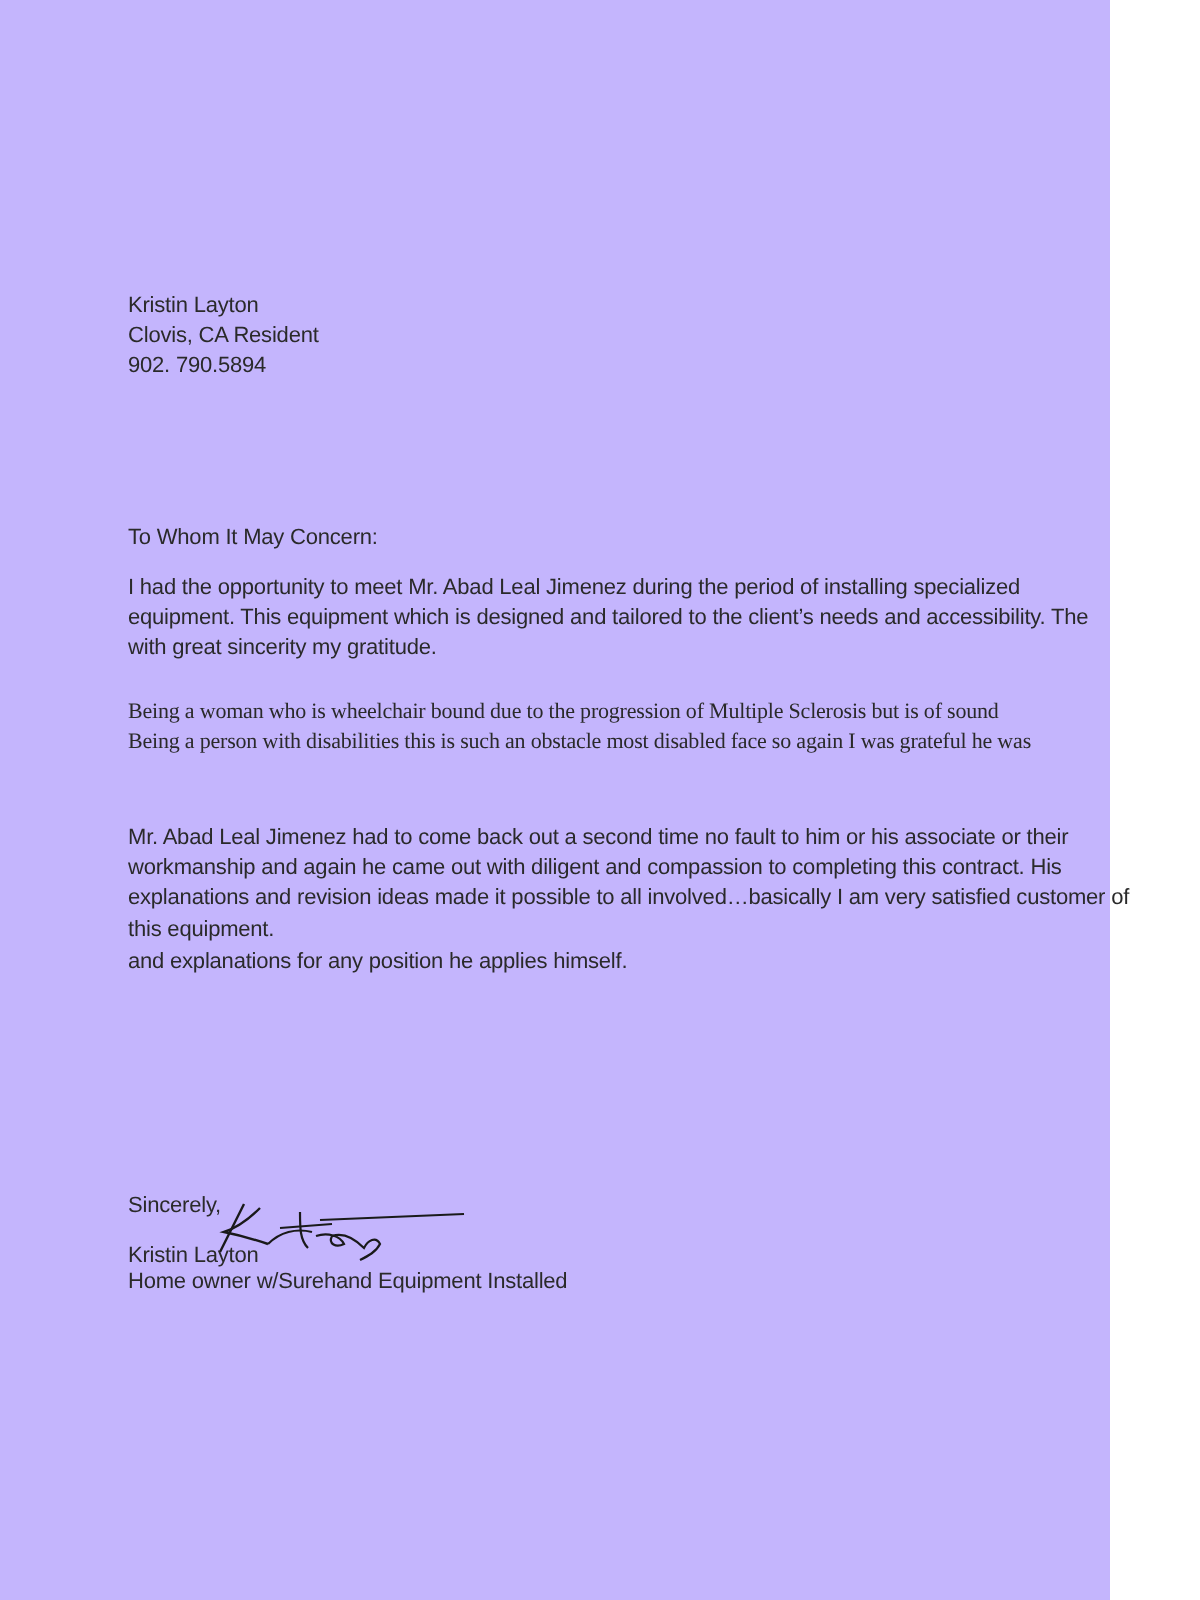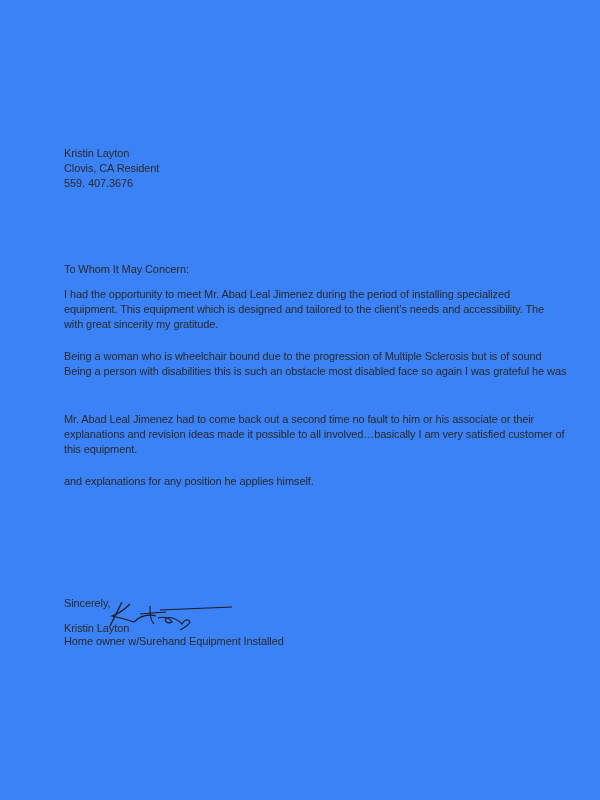--- a/index.html
+++ b/index.html
@@ -11,36 +11,36 @@
       width: 600px;
       height: 800px;
       position: relative;
       overflow: hidden;
       font-family: "Liberation Sans", sans-serif;
       color: #2a2a2a;
     }
     .page {
       position: absolute;
       left: 0; top: 0;
-      width: 600px; height: 800px;
-      background: #3b82f6;
+      width: 555px; height: 800px;
+      background: #c4b5fd;
     }
     .txt {
       position: absolute;
       left: 64px;
       font-size: 11px;
       line-height: 15.2px;
       white-space: nowrap;
       letter-spacing: -0.1px;
     }
     .line { display: block; height: 15.2px; }
     #sender { top: 146px; }
     #salutation { top: 262px; }
     #p1 { top: 287px; }
-    #p2 { top: 349px; }
+    #p2 { top: 349px; font-family: Liberation Serif, serif; }
     #p3 { top: 412px; }
     #p4 { top: 474px; }
     #closing { top: 596px; }
     #sig-name { top: 621px; }
     #sig-title { top: 634px; }
     .signature {
       position: absolute;
       left: 100px;
       top: 596px;
       width: 140px;
@@ -48,38 +48,39 @@
     }
   </style>
 </head>
 <body>
 
 <div class="page">
 
   <div class="txt" id="sender">
     <span class="line">Kristin Layton</span>
     <span class="line">Clovis, CA Resident</span>
-    <span class="line">559. 407.3676</span>
+    <span class="line">902. 790.5894</span>
   </div>
 
   <div class="txt" id="salutation">To Whom It May Concern:</div>
 
   <div class="txt" id="p1">
     <span class="line">I had the opportunity to meet Mr. Abad Leal Jimenez during the period of installing specialized</span>
     <span class="line">equipment.  This equipment which is designed and tailored to the client’s needs and accessibility.  The</span>
     <span class="line">with great sincerity my gratitude.</span>
   </div>
 
   <div class="txt" id="p2">
     <span class="line">Being a woman who is wheelchair bound due to the progression of Multiple Sclerosis but is of sound</span>
     <span class="line">Being a person with disabilities this is such an obstacle most disabled face so again I was grateful he was</span>
   </div>
 
   <div class="txt" id="p3">
     <span class="line">Mr. Abad Leal Jimenez had to come back out a second time no fault to him or his associate or their</span>
+    <span class="line">workmanship and again he came out with diligent and compassion to completing this contract. His</span>
     <span class="line">explanations and revision ideas made it possible to all involved…basically I am very satisfied customer of</span>
     <span class="line">this equipment.</span>
   </div>
 
   <div class="txt" id="p4">
     <span class="line">and explanations for any position he applies himself.</span>
   </div>
 
   <div class="txt" id="closing">Sincerely,</div>
 

